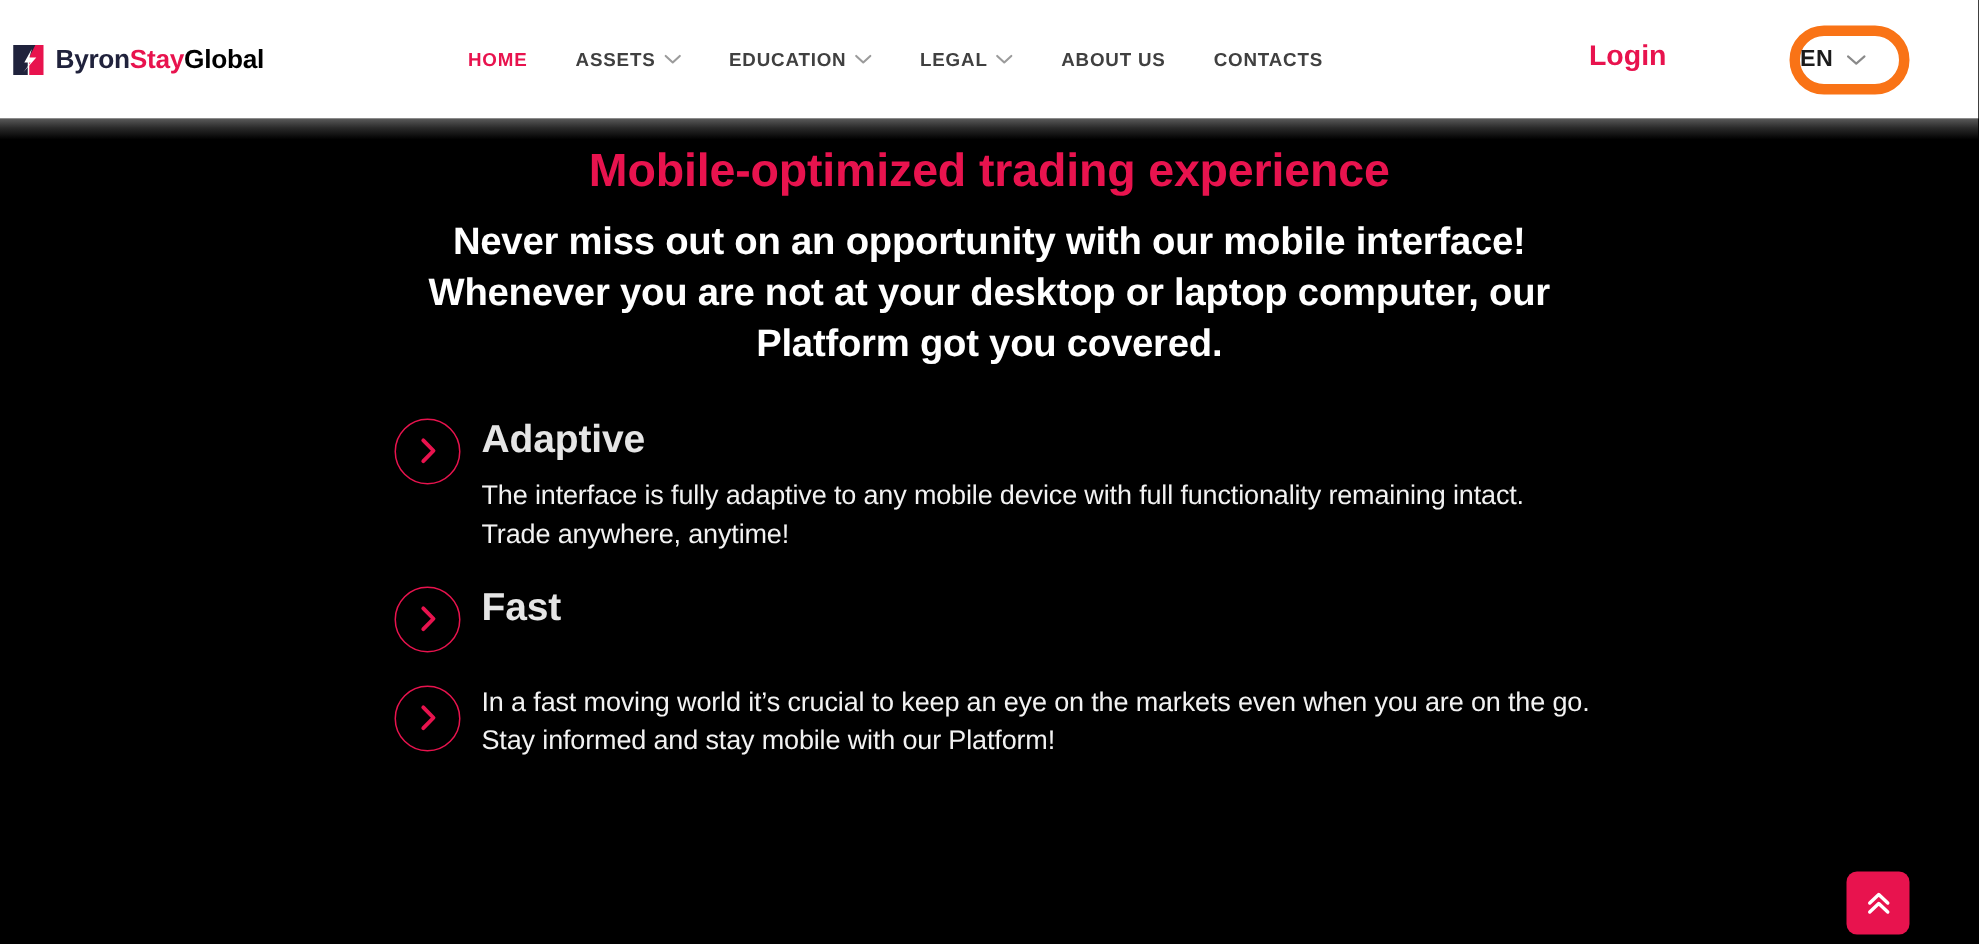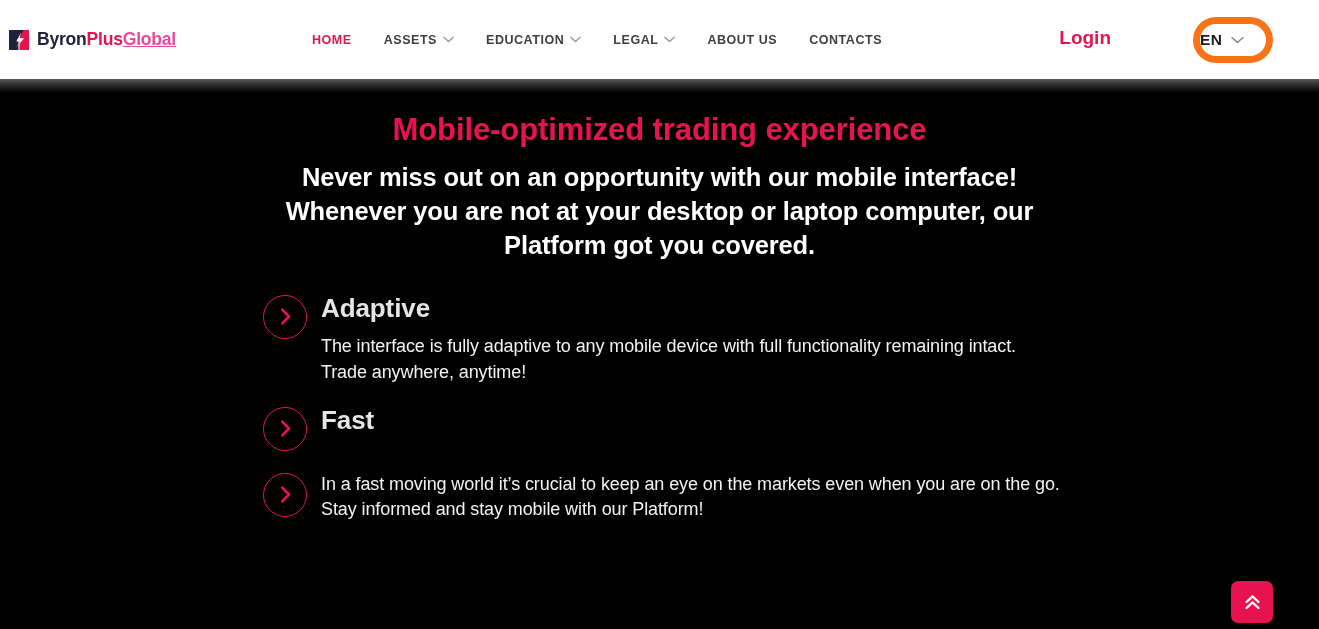--- a/index.html
+++ b/index.html
@@ -46,21 +46,21 @@
   }
 
   .brand-text {
     font-size: 17.5px;
     font-weight: bold;
     letter-spacing: -0.2px;
     line-height: 1;
   }
   .brand-byron  { color: #20223c; }
   .brand-plus   { color: #e8134e; }
-  .brand-global { color: #ec4899; text-decoration: underline; }
+  .brand-global { color: #000000; }
 
   .main-nav {
     display: flex;
     align-items: center;
     margin-left: 120px;
     height: 100%;
   }
 
   .nav-item {
     display: flex;
@@ -167,21 +167,21 @@
     position: relative;
     width: 1319px;
   }
 
   .hero-title {
     text-align: center;
     color: #e8134e;
     font-size: 31px;
     font-weight: bold;
     line-height: 1.1;
-    padding-top: 34px;
+    padding-top: 18px;
     letter-spacing: -0.1px;
   }
 
   .hero-sub {
     text-align: center;
     color: #ffffff;
     font-size: 25.5px;
     font-weight: bold;
     line-height: 1.33;
     margin: 14px auto 0;
@@ -281,21 +281,21 @@
 
 <header class="site-header">
 
   <a class="brand" href="#">
     <svg class="brand-mark" viewBox="0 0 22 22">
       <path d="M1 1 H10.5 V21 H1 Z" fill="#20223c"></path>
       <path d="M11.5 1 H21 V21 H11.5 Z" fill="#e8134e"></path>
       <path d="M15.6 1 L5.4 21 H1 V1 Z" fill="#20223c"></path>
       <path d="M13.2 3.6 L8.2 12.6 H12.4 L7.6 19.2 L16.2 9.3 H11.6 Z" fill="#ffffff"></path>
     </svg>
-    <span class="brand-text"><span class="brand-byron">Byron</span><span class="brand-plus">Plus</span><span class="brand-global">Global</span></span>
+    <span class="brand-text"><span class="brand-byron">Byron</span><span class="brand-plus">Stay</span><span class="brand-global">Global</span></span>
   </a>
 
   <nav class="main-nav">
 
     <a class="nav-item is-active" href="#">
       <span>HOME</span>
     </a>
 
     <a class="nav-item" href="#">
       <span>ASSETS</span>

